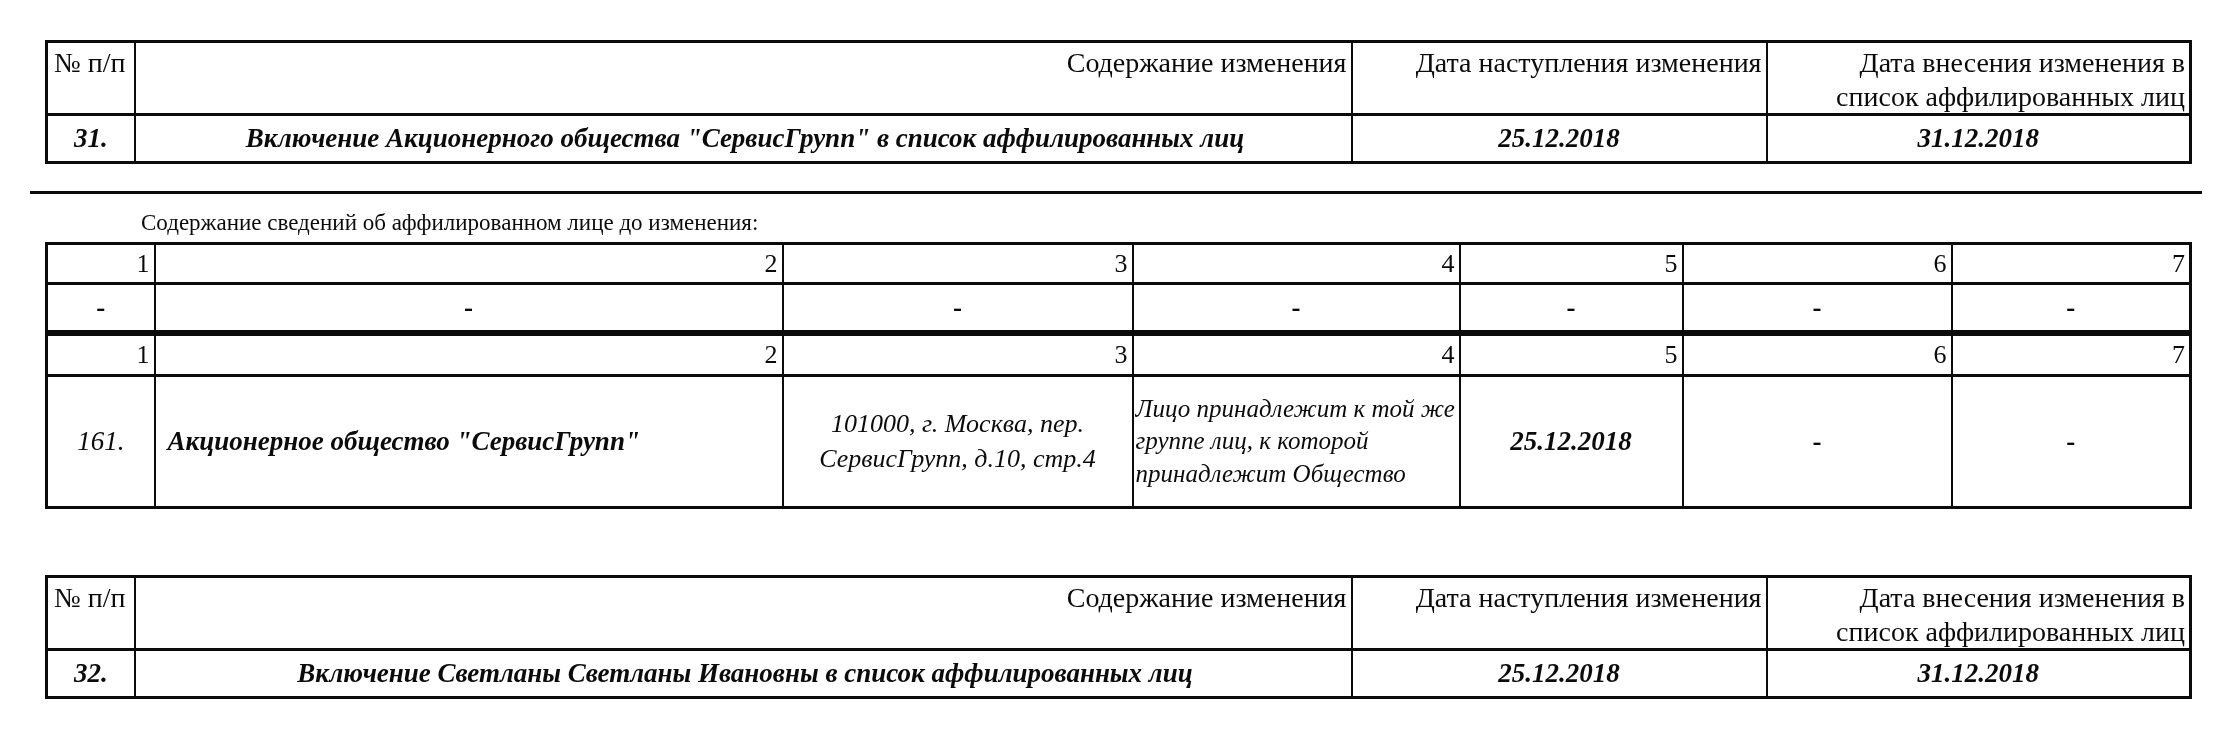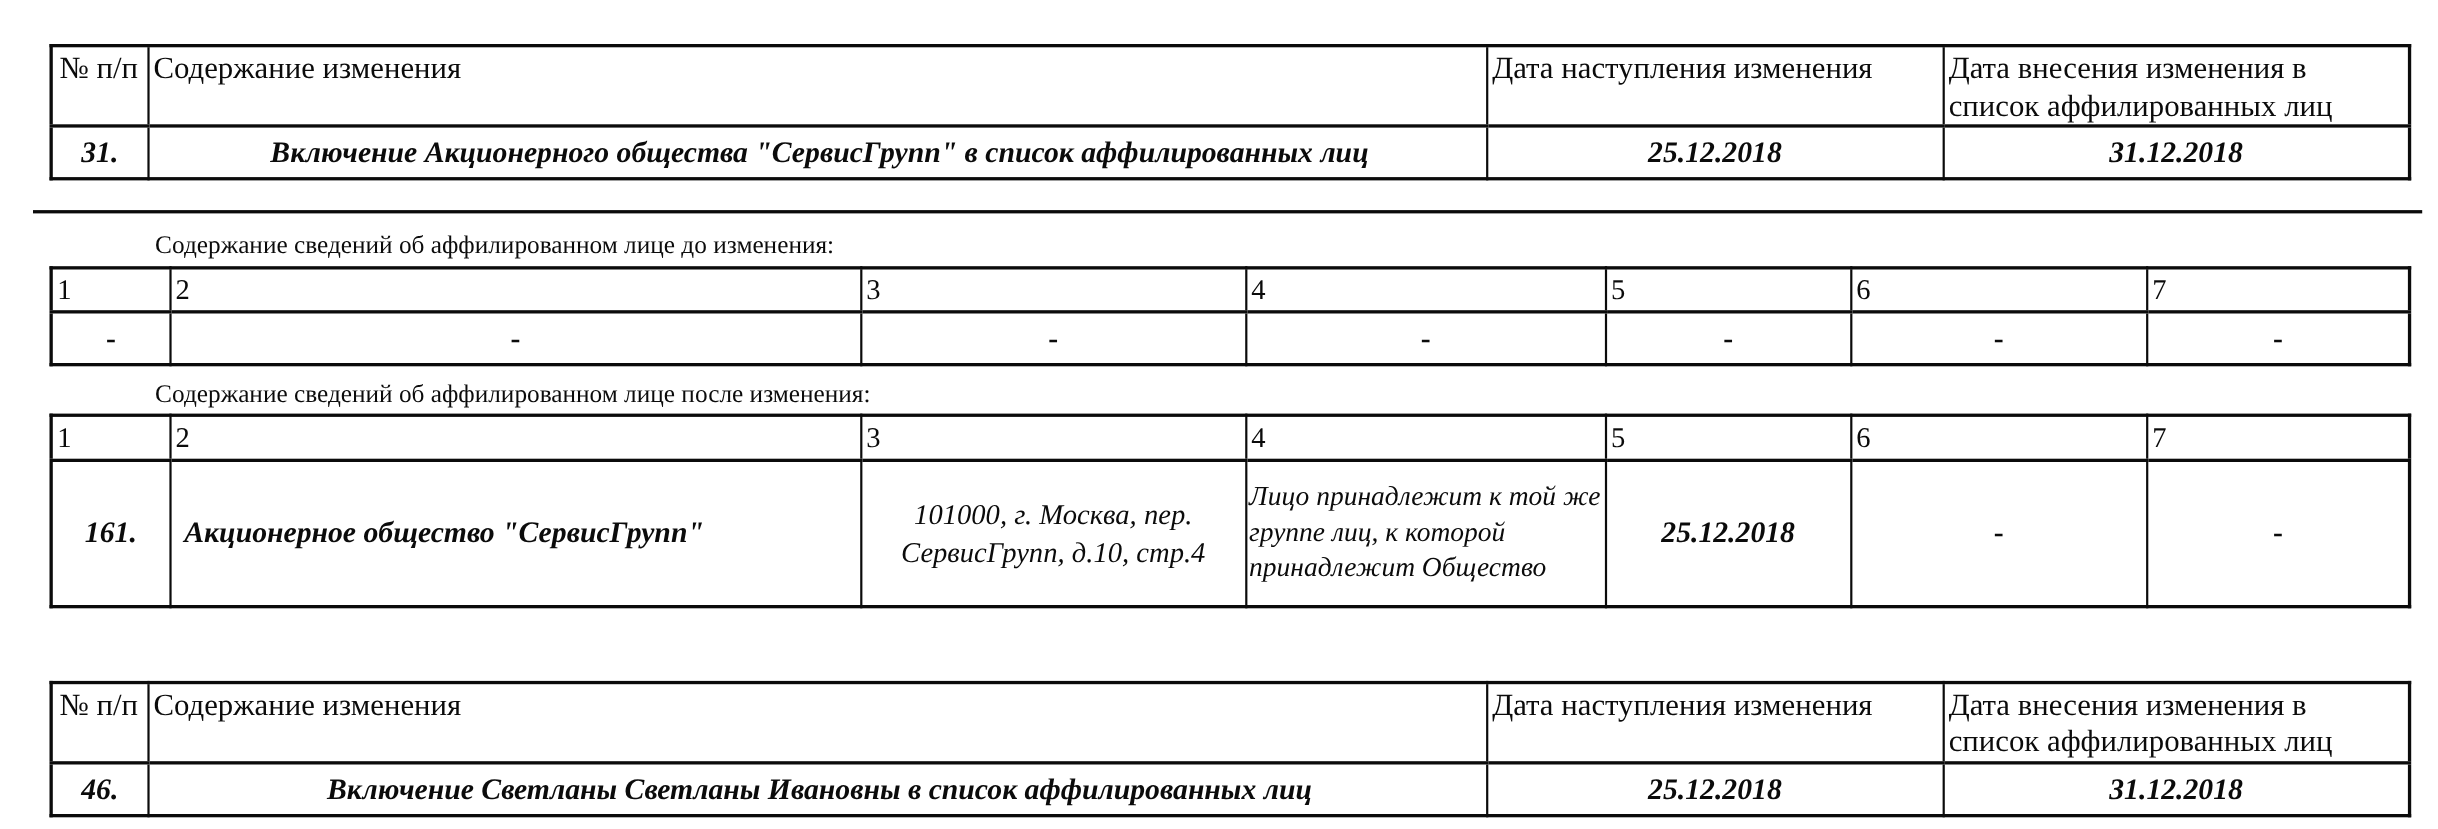--- a/index.html
+++ b/index.html
@@ -25,21 +25,21 @@
   }
   th, td {
     border: 2px solid #0b0b0b;
     overflow: hidden;
     padding: 0 4px;
   }
   thead th {
     border-bottom: 3px solid #0b0b0b;
     font-weight: normal;
     vertical-align: top;
-    text-align: left;
+    text-align: right;
     font-size: 28px;
     line-height: 1.2;
     padding-top: 3px;
   }
   tbody td {
     vertical-align: middle;
     text-align: center;
     font-size: 27px;
   }
   
@@ -68,21 +68,21 @@
     line-height: 1.15;
   }
   .section-label.second { margin-top: 12px; }
   
   .t-detail thead th { vertical-align: middle; font-size: 26px; padding-top: 0; }
   .t-before thead tr { height: 40px; }
   .t-before tbody tr { height: 48px; }
   .t-before tbody td { font-weight: bold; }
   .t-after thead tr { height: 41px; }
   .t-after tbody tr { height: 100px; }
-  .t-after .cell-num { font-weight: bold; font-style: italic; }
+  .t-after .cell-num { font-weight: normal; font-style: italic; }
   .t-after .cell-name {
     text-align: left;
     font-weight: bold;
     font-style: italic;
     padding-left: 12px;
   }
   .t-after .cell-address {
     font-style: italic;
     font-size: 26px;
     line-height: 1.35;
@@ -161,21 +161,20 @@
         <td>-</td>
         <td>-</td>
         <td>-</td>
         <td>-</td>
         <td>-</td>
         <td>-</td>
       </tr>
     </tbody>
   </table>
 
-  <div class="section-label second">Содержание сведений об аффилированном лице после изменения:</div>
 
   <table class="t-detail t-after">
     <colgroup>
       <col style="width:108px">
         <col style="width:628px">
         <col style="width:350px">
         <col style="width:327px">
         <col style="width:223px">
         <col style="width:269px">
         <col style="width:239px">
@@ -214,21 +213,21 @@
     <thead>
       <tr>
         <th class="h-num">№ п/п</th>
         <th>Содержание изменения</th>
         <th>Дата наступления изменения</th>
         <th>Дата внесения изменения в список аффилированных лиц</th>
       </tr>
     </thead>
     <tbody>
       <tr>
-        <td class="cell-num">46.</td>
+        <td class="cell-num">32.</td>
         <td class="cell-content">Включение Светланы Светланы Ивановны в список аффилированных лиц</td>
         <td class="cell-date">25.12.2018</td>
         <td class="cell-date">31.12.2018</td>
       </tr>
     </tbody>
   </table>
 
 </div>
 
 </body></html>

